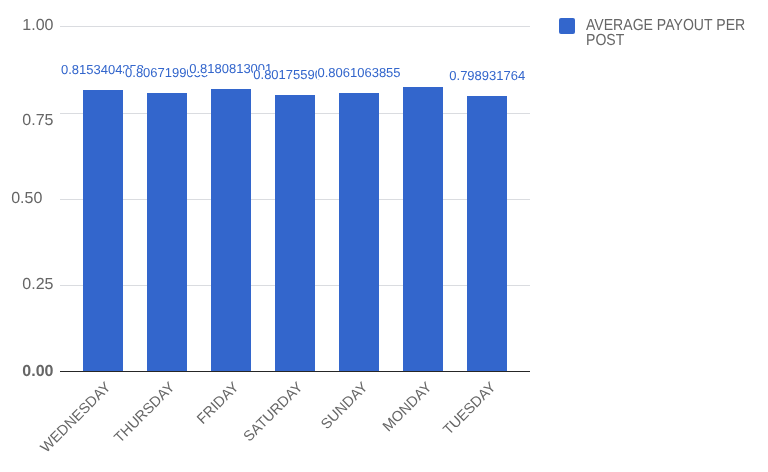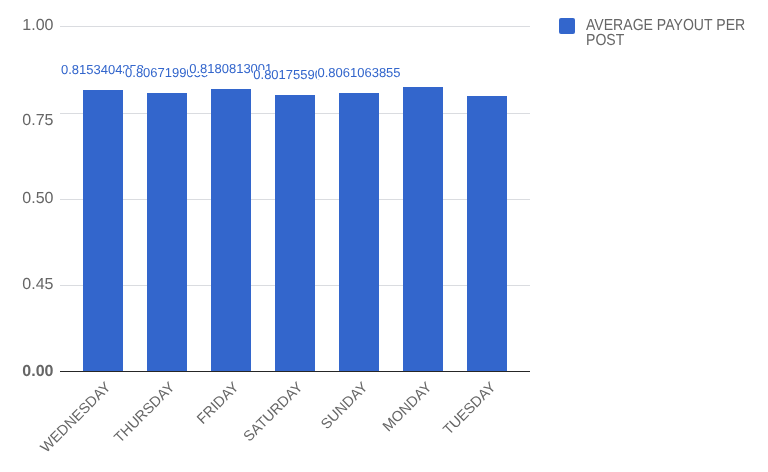--- a/index.html
+++ b/index.html
@@ -41,38 +41,39 @@
   <div class="plot">
 
     <div class="gridline" style="top: 26px;"></div>
     <div class="gridline" style="top: 113px;"></div>
     <div class="gridline" style="top: 199px;"></div>
     <div class="gridline" style="top: 285px;"></div>
 
     <div class="axisline" style="top: 371px;"></div>
 
     <div class="ytick" style="top: 363.5px; font-weight: bold;">0.00</div>
-    <div class="ytick" style="top: 277.2px;">0.45</div>
-    <div class="ytick" style="top: 190.9px;">0.50</div>
+    <div class="ytick" style="top: 277.2px;">0.25</div>
+    <div class="ytick" style="top: 190.9px; text-align: center;">0.50</div>
     <div class="ytick" style="top: 113px;">0.75</div>
     <div class="ytick" style="top: 18.3px;">1.00</div>
 
     <div class="bar" style="left: 82.5px; top: 90.0445px; height: 281.456px;"></div>
     <div class="bar" style="left: 146.63px; top: 93.0203px; height: 278.48px;"></div>
     <div class="bar" style="left: 210.76px; top: 89.0983px; height: 282.402px;"></div>
     <div class="bar" style="left: 274.89px; top: 94.7339px; height: 276.766px;"></div>
     <div class="bar" style="left: 339.02px; top: 93.2321px; height: 278.268px;"></div>
     <div class="bar" style="left: 403.15px; top: 87.4238px; height: 284.076px;"></div>
     <div class="bar" style="left: 467.28px; top: 95.7088px; height: 275.791px;"></div>
 
     <div class="dlabel" style="left: 2.5px; top: 63.1445px;"><span>0.8153404358</span></div>
     <div class="dlabel" style="left: 66.63px; top: 66.1203px;"><span>0.8067199035</span></div>
     <div class="dlabel" style="left: 130.76px; top: 62.1983px;"><span>0.8180813001</span></div>
     <div class="dlabel" style="left: 194.89px; top: 67.8339px;"><span>0.8017559017</span></div>
     <div class="dlabel" style="left: 259.02px; top: 66.3321px;"><span>0.8061063855</span></div>
+    <div class="dlabel" style="left: 387.28px; top: 68.8088px;"><span>0.798931764</span></div>
 
     <div class="xlabel" style="left: -91px;">WEDNESDAY</div>
     <div class="xlabel" style="left: -26.87px;">THURSDAY</div>
     <div class="xlabel" style="left: 37.26px;">FRIDAY</div>
     <div class="xlabel" style="left: 101.39px;">SATURDAY</div>
     <div class="xlabel" style="left: 165.52px;">SUNDAY</div>
     <div class="xlabel" style="left: 229.65px;">MONDAY</div>
     <div class="xlabel" style="left: 293.78px;">TUESDAY</div>
 
   </div>

